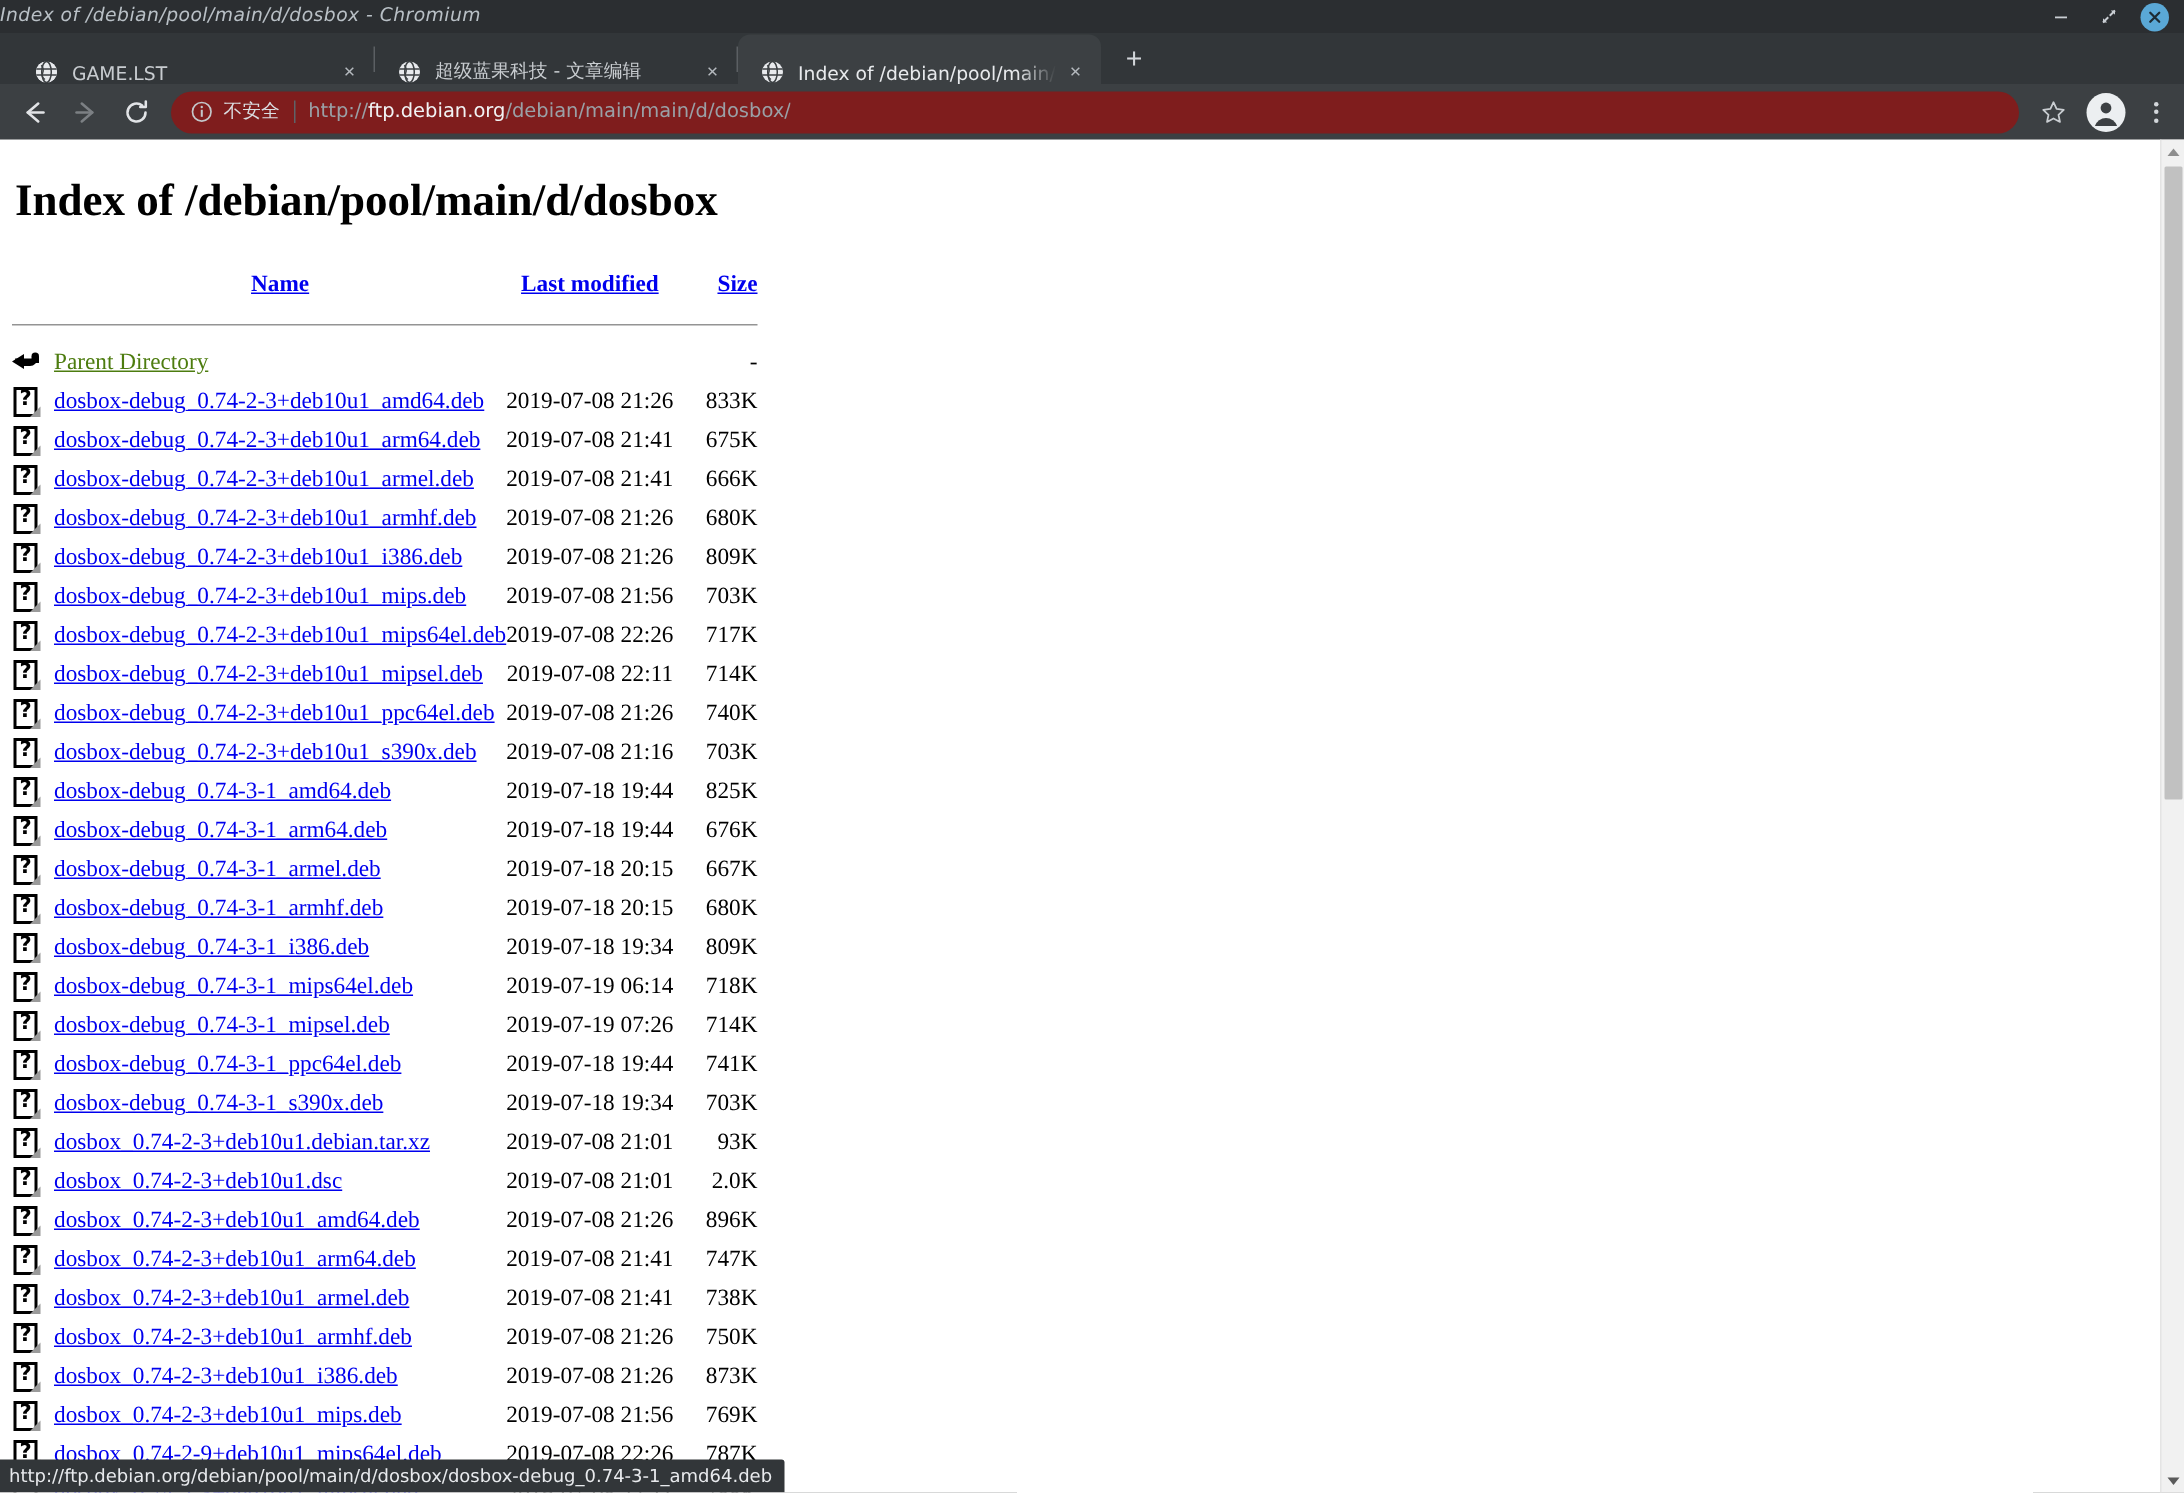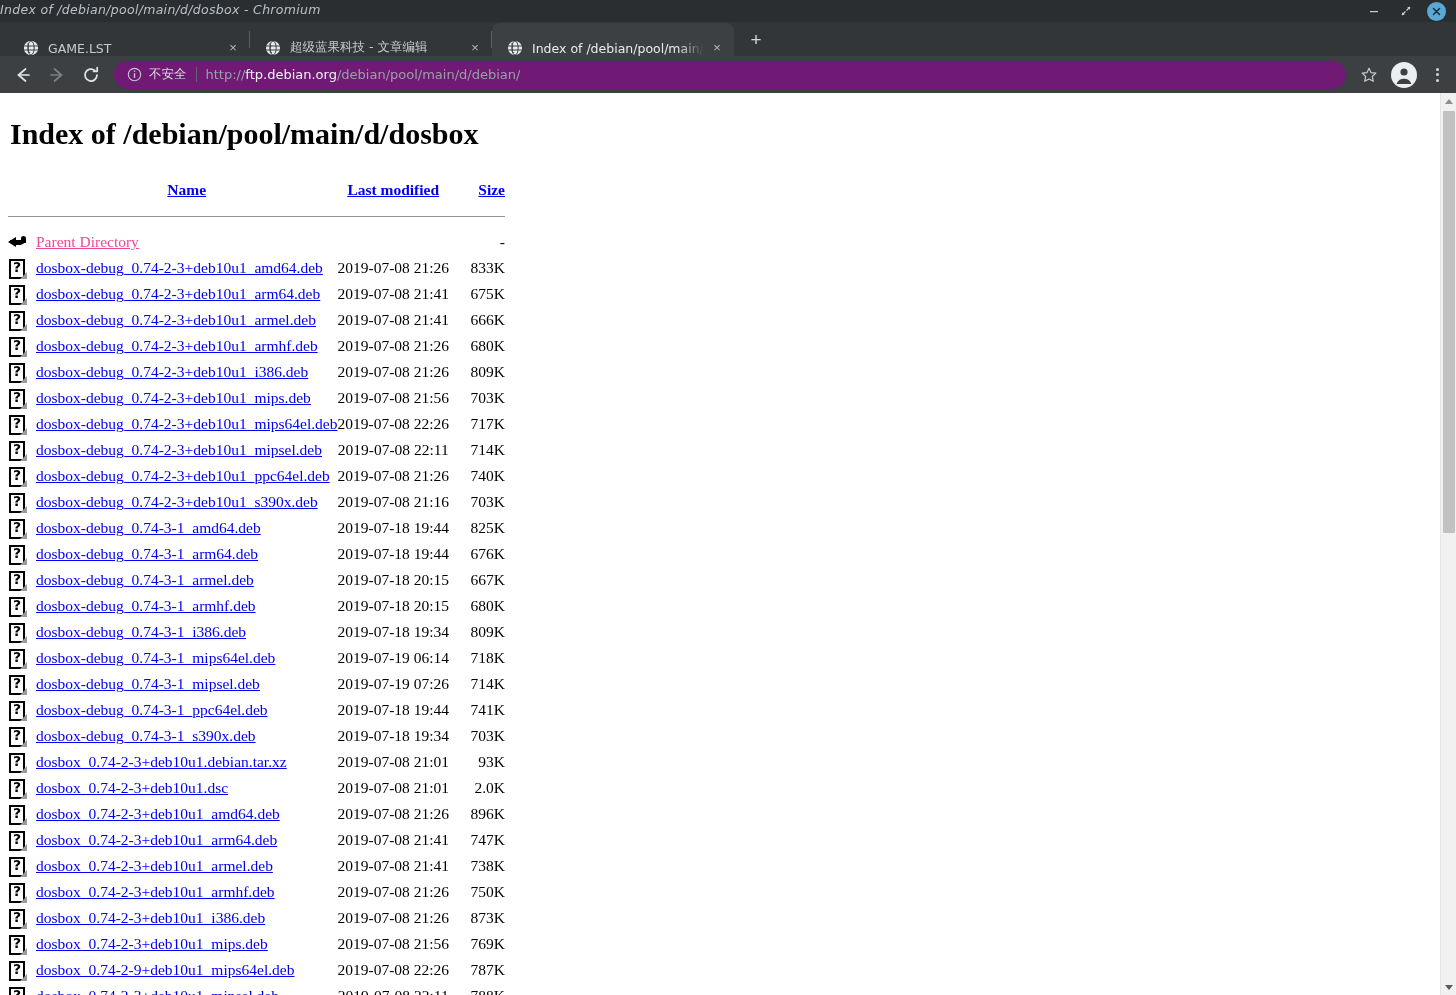--- a/index.html
+++ b/index.html
@@ -145,21 +145,21 @@
     display: flex; align-items: center; justify-content: center;
     color: #d8dadd;
     border-radius: 50%;
     flex: none;
   }
   .nav-btn.disabled { color: #7c8084; }
   #omnibox {
     flex: 1 1 auto;
     height: 28px;
     margin: 0 8px 0 6px;
-    background: #701a75;
+    background: #7f1d1d;
     border-radius: 14px;
     display: flex;
     align-items: center;
     padding: 0 12px;
     overflow: hidden;
   }
   #security-icon {
     width: 16px; height: 16px;
     flex: none;
     margin-right: 7px;
@@ -255,21 +255,21 @@
   }
   th.col-icon, td.col-icon { width: 28px; padding-left: 4px; }
   th.col-name, td.col-name { text-align: left; padding-right: 14px; }
   th.col-name { text-align: center; }
   th.col-mod, td.col-mod { text-align: center; padding-right: 6px; }
   th.col-size, td.col-size { text-align: right; padding-right: 10px; width: 56px; }
   th a, td a {
     color: #0000ee;
     text-decoration: underline;
   }
-  a.visited { color: #ec4899; }
+  a.visited { color: #4d7c0f; }
   th a { font-weight: bold; }
   tr.rule-row td { padding: 0; height: 10px; line-height: 10px; }
   tr.rule-row hr {
     border: none;
     border-top: 1px solid #949494;
     margin: 0;
   }
 
   
   .icon-unknown {
@@ -474,21 +474,21 @@
     <div id="omnibox">
       <span id="security-icon">
         <svg width="15" height="15" viewBox="0 0 16 16" aria-hidden="true">
           <circle cx="8" cy="8" r="6.6" fill="none" stroke="#c4c7ca" stroke-width="1.2"></circle>
           <circle cx="8" cy="4.6" r="0.85" fill="#c4c7ca"></circle>
           <rect x="7.3" y="6.6" width="1.45" height="5" fill="#c4c7ca"></rect>
         </svg>
       </span>
       <span id="security-text">不安全</span>
       <span id="omnibox-sep"></span>
-      <span id="url-text"><span class="scheme">http://</span><span class="host">ftp.debian.org</span><span class="path">/debian/pool/main/d/debian/</span></span>
+      <span id="url-text"><span class="scheme">http://</span><span class="host">ftp.debian.org</span><span class="path">/debian/main/main/d/dosbox/</span></span>
     </div>
 
     <div class="tb-right">
       <div id="star-button">
         <svg width="18" height="18" viewBox="0 0 20 20" aria-hidden="true">
           <path d="M10 2.4 L12.3 7.4 L17.6 8 L13.7 11.7 L14.8 17 L10 14.4 L5.2 17 L6.3 11.7 L2.4 8 L7.7 7.4 Z" fill="none" stroke="#c9cdd1" stroke-width="1.3" stroke-linejoin="round"></path>
         </svg>
       </div>
       <div id="profile-avatar">
         <svg width="24" height="24" viewBox="0 0 24 24" aria-hidden="true">
@@ -725,15 +725,16 @@
     <div id="scrollbar">
       <div id="sb-up">
         <span class="sb-arrow"></span>
       </div>
       <div id="sb-thumb"></div>
       <div id="sb-down">
         <span class="sb-arrow"></span>
       </div>
     </div>
 
+    <div id="status-bubble">http://ftp.debian.org/debian/pool/main/d/dosbox/dosbox-debug_0.74-3-1_amd64.deb</div>
   </div>
 
 </div>
 
 </body></html>

